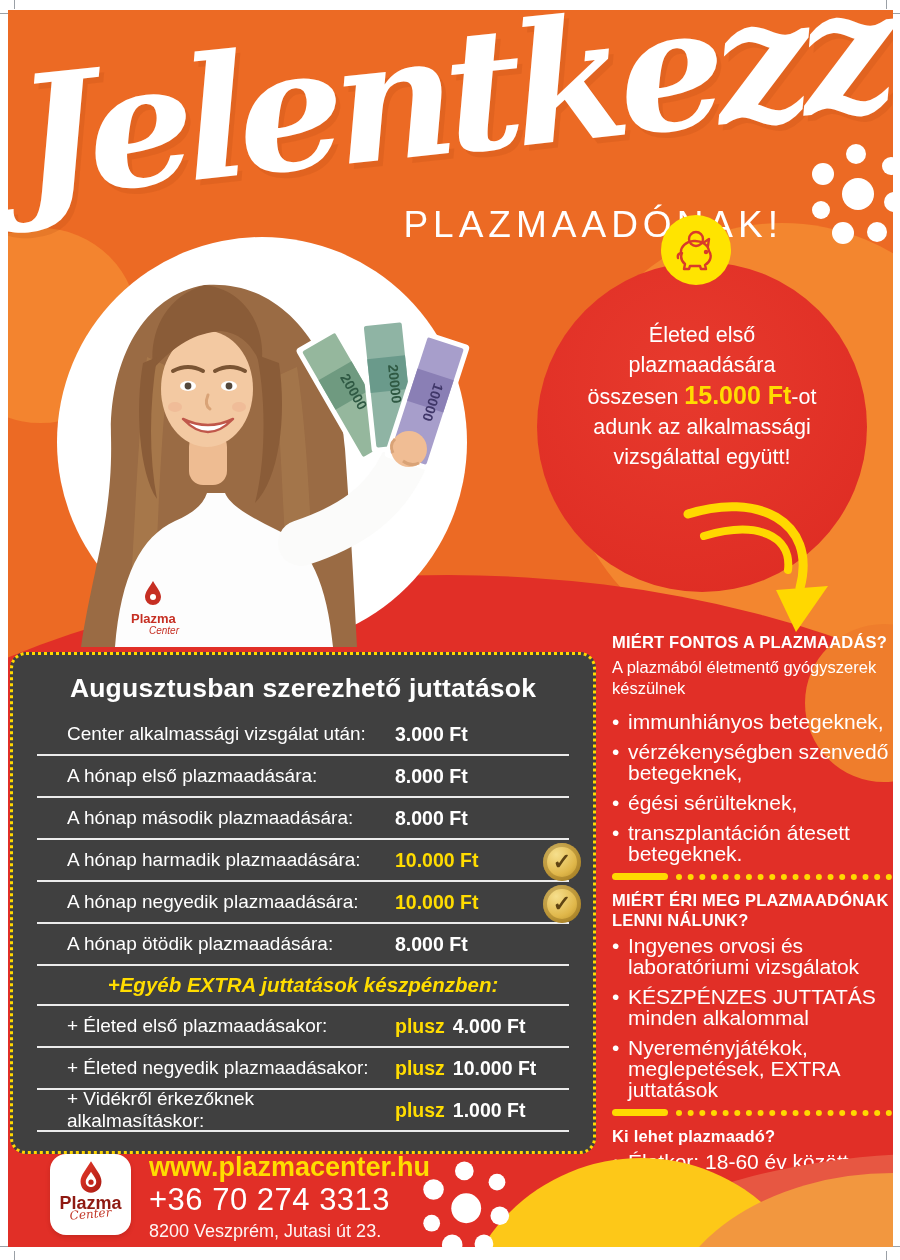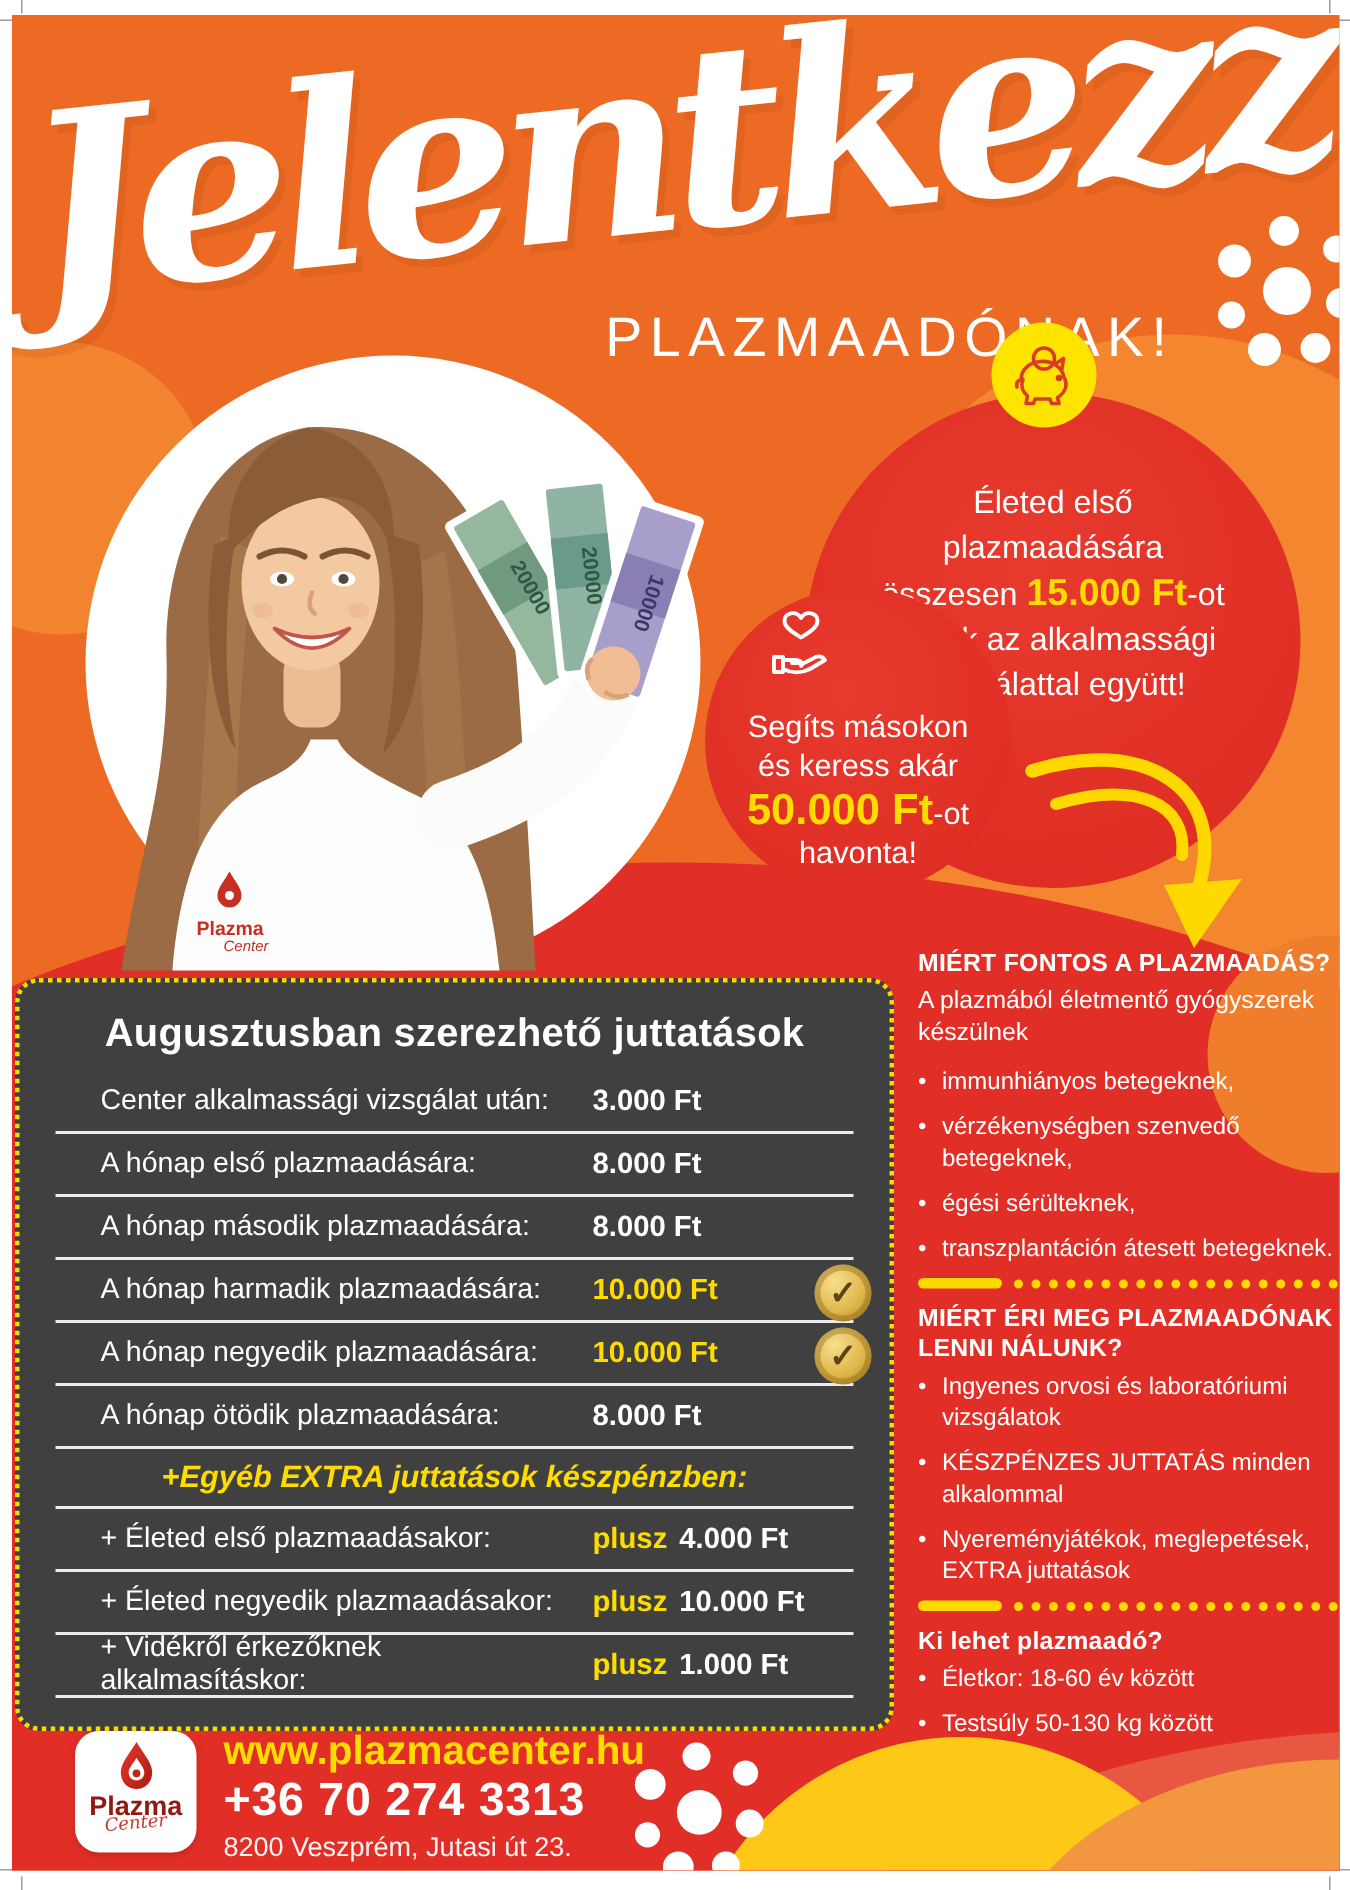--- a/index.html
+++ b/index.html
@@ -83,21 +83,21 @@
   .extra-heading { height:40px; display:flex; align-items:center; justify-content:center;
                    border-bottom:2px solid rgba(255,255,255,.9);
                    color:#ffdc00; font-style:italic; font-weight:800; font-size:20.5px; }
 
   
   .rightcol { position:absolute; left:604px; top:622px; width:280px; color:#fff; }
   .rightcol h3 { font-size:16.5px; font-weight:800; letter-spacing:.2px; line-height:20px;
                  margin-bottom:5px; }
   .rightcol .sub { font-size:16.5px; line-height:21px; margin-bottom:12px; }
   .rightcol ul { list-style:none; }
-  .rightcol li { font-size:16px; line-height:21px; padding-left:16px; position:relative;
+  .rightcol li { font-size:21px; line-height:21px; padding-left:16px; position:relative;
                  margin-bottom:9px; }
   .rightcol li::before { content:"•"; position:absolute; left:0; top:0; }
   .divider { display:flex; align-items:center; gap:8px; margin:6px 0 10px 0; }
   .divider .bar { width:56px; height:7px; border-radius:4px; background:#ffd900; }
   .divider .dots { flex:1; height:0; border-top:6px dotted #ffd900; }
 
   
   .footer { position:absolute; left:0; top:1130px; width:885px; height:107px; overflow:hidden; }
   .f-salmon { position:absolute; left:505px; top:18px; width:700px; height:330px;
               border-radius:50%; background:#e75742; transform:rotate(-7deg); }
@@ -105,21 +105,21 @@
               border-radius:50%; background:#fdc818; }
   .f-orange { position:absolute; left:655px; top:33px; width:460px; height:320px;
               border-radius:50%; background:#f2973f; }
   .logo-box { position:absolute; left:42px; top:14px; width:81px; height:81px;
               background:#fff; border-radius:16px; text-align:center; padding-top:6px;
               box-shadow:0 2px 4px rgba(120,20,10,.25); }
   .logo-name { font-size:18px; font-weight:800; color:#8f1a12; line-height:14px; margin-top:-2px; }
   .logo-script { font-family:"DejaVu Serif", serif; font-style:italic; font-size:12px;
                  color:#c3392a; margin-top:-3px; transform:rotate(-5deg); }
   .f-web   { position:absolute; left:141px; top:12px; font-size:27px; font-weight:800; color:#ffdc00;text-align:right; }
-  .f-phone { position:absolute; left:141px; top:42px; font-size:31px; font-weight:700; color:#ffffff; letter-spacing:.5px; }
+  .f-phone { position:absolute; left:141px; top:42px; font-size:31px; font-weight:400; color:#ffffff; letter-spacing:.5px; }
   .f-addr  { position:absolute; left:141px; top:81px; font-size:18px; color:rgba(255,255,255,.95); }
 </style>
 </head>
 <body>
 
 <div class="page">
 
   <div class="crop v" style="left:14px;top:0;"></div>
   <div class="crop h" style="left:0;top:13px;"></div>
   <div class="crop v" style="left:886px;top:0;"></div>
@@ -232,34 +232,20 @@
     <div class="piggy-circle">
       <svg width="46" height="42" viewBox="0 0 46 42" fill="none" stroke="#d93a2a" stroke-width="2.4" stroke-linecap="round" stroke-linejoin="round">
         <circle cx="23" cy="10" r="7"></circle>
         <path d="M30 14 l6 -4 l-1 7"></path>
         <path d="M8 24 a14 11 0 0 1 28 -2 a14 11 0 0 1 -4 14 l1 4 h-5 l-1 -3 h-10 l-1 3 h-5 l1 -5 a14 11 0 0 1 -3 -11 Z"></path>
         <path d="M8 24 q-4 1 -3 5"></path>
         <circle cx="33" cy="23" r="1" fill="#d93a2a"></circle>
       </svg>
     </div>
 
-    <div class="bubble2">
-      <svg class="hh-icon" width="52" height="52" viewBox="0 0 52 52" fill="none" stroke="#ffffff" stroke-width="2.6" stroke-linecap="round" stroke-linejoin="round">
-        <path d="M26 8 c3 -5 11 -4 11 2 c0 5 -8 9 -11 11 c-3 -2 -11 -6 -11 -11 c0 -6 8 -7 11 -2 Z"></path>
-        <path d="M8 34 h6 v10 h-6 Z"></path>
-        <path d="M14 42 c6 3 12 3 18 0 l10 -6 c-2 -3 -5 -3 -8 -1 l-6 3 h-8"></path>
-        <path d="M14 36 h8 c4 0 6 3 4 4"></path>
-      </svg>
-      <p>
-        <span>Segíts másokon</span><br>
-        <span>és keress akár</span><br>
-        <span class="yl">50.000 Ft</span><span>-ot</span><br>
-        <span>havonta!</span>
-      </p>
-    </div>
 
     <svg class="arrow-svg" width="200" height="150" viewBox="0 0 200 150">
       <path d="M12 22 C80 0 142 28 124 96" stroke="#ffd800" stroke-width="9" fill="none" stroke-linecap="round"></path>
       <path d="M28 44 C82 28 116 44 112 78" stroke="#ffd800" stroke-width="8" fill="none" stroke-linecap="round"></path>
       <polygon points="100,98 152,94 120,140" fill="#ffd800"></polygon>
     </svg>
 
     <div class="panel">
       <h2>Augusztusban szerezhető juttatások</h2>
       <div>

